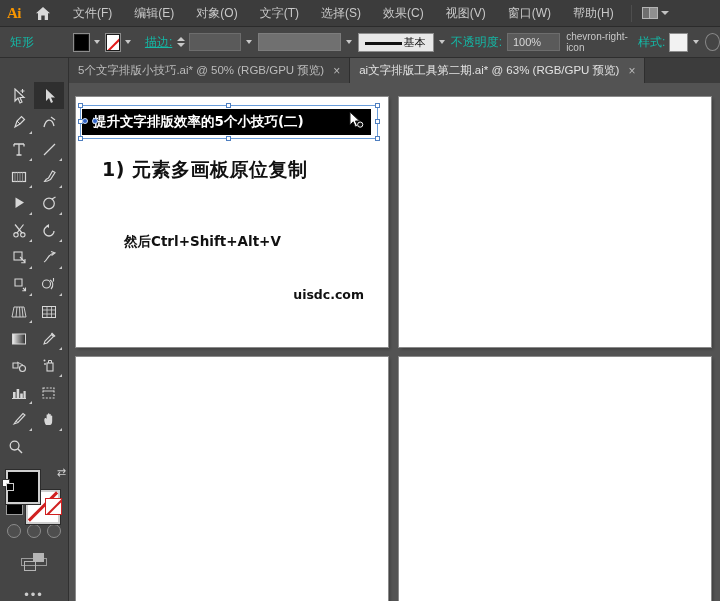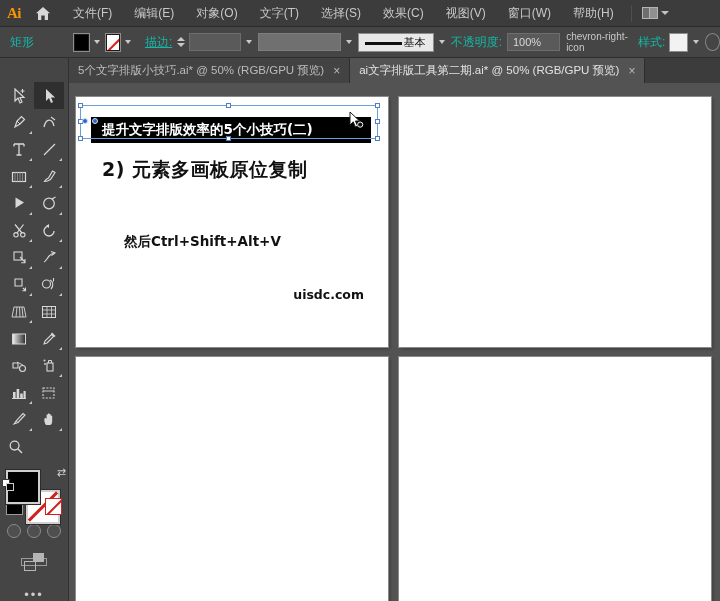--- a/index.html
+++ b/index.html
@@ -136,25 +136,24 @@
     background:#535353; overflow:hidden;
   }
   .artboard{ position:absolute; background:#ffffff; box-shadow:0 0 0 1px #8a8a8a, 2px 2px 3px rgba(0,0,0,.28); }
   .ab1{ left:7px; top:14px; width:312px; height:250px; }
   .ab2{ left:330px; top:14px; width:312px; height:250px; }
   .ab3{ left:7px; top:274px; width:312px; height:250px; }
   .ab4{ left:330px; top:274px; width:312px; height:250px; }
 
   .slide{ position:absolute; inset:0; }
   .slide-title{
-    position:absolute; left:15px; top:12px; right:17px; height:26px;
+    position:absolute; left:6px; top:12px; right:17px; height:26px;
     background:#000; color:#fff; display:flex; align-items:center;
     padding-left:11px; font-size:13.5px; font-weight:bold;
     font-family:"DejaVu Sans","Liberation Sans",sans-serif;
-    margin-top:8px;
   }
   .slide-h2{
     position:absolute; left:26px; top:60px; font-size:19px; font-weight:bold; color:#111;
     font-family:"DejaVu Sans","Liberation Sans",sans-serif; letter-spacing:0.5px;
   }
   .slide-p{
     position:absolute; left:48px; font-size:13.5px; color:#111; font-weight:600;
     font-family:"DejaVu Sans","Liberation Sans",sans-serif;
   }
   .p1{ top:110px; }
@@ -236,21 +235,21 @@
 
     <div class="doc-icon"></div>
   </div>
 
   <div class="tabbar">
     <div class="tab">
       <span>5个文字排版小技巧.ai* @ 50% (RGB/GPU 预览)</span>
       <span class="close">×</span>
     </div>
     <div class="tab active">
-      <span>ai文字排版工具第二期.ai* @ 50% (RGB/GPU 预览)</span>
+      <span>ai文字排版工具第二期.ai* @ 63% (RGB/GPU 预览)</span>
       <span class="close">×</span>
     </div>
   </div>
 
   <div class="toolbar">
     <div class="tool-grid">
 
       <div class="tool">
         <svg width="13" height="16" viewBox="0 0 13 16">
             <path d="M2 1 L2 13 L5 10 L7 15 L9 14 L7 9.5 L11 9.5 Z" fill="none" stroke="#d8d8d8" stroke-width="1.2"></path>
@@ -477,21 +476,21 @@
 
     <div class="screenmode"></div>
     <div class="moretools">•••</div>
   </div>
 
   <div class="canvas">
 
     <div class="artboard ab1">
       <div class="slide">
         <div class="slide-title">提升文字排版效率的5个小技巧(二)</div>
-        <div class="slide-h2">2) 元素多画板原位复制</div>
+        <div class="slide-h2">1) 元素多画板原位复制</div>
         <div class="slide-p p2">然后Ctrl+Shift+Alt+V</div>
         <div class="slide-mark">uisdc.com</div>
 
         <div class="selbox">
           <span class="handle" style="left:-3px;top:-3px"></span>
           <span class="handle" style="left:50%;margin-left:-3px;top:-3px"></span>
           <span class="handle" style="right:-3px;top:-3px"></span>
           <span class="handle" style="left:-3px;top:50%;margin-top:-3px"></span>
           <span class="handle" style="right:-3px;top:50%;margin-top:-3px"></span>
           <span class="handle" style="left:-3px;bottom:-3px"></span>

